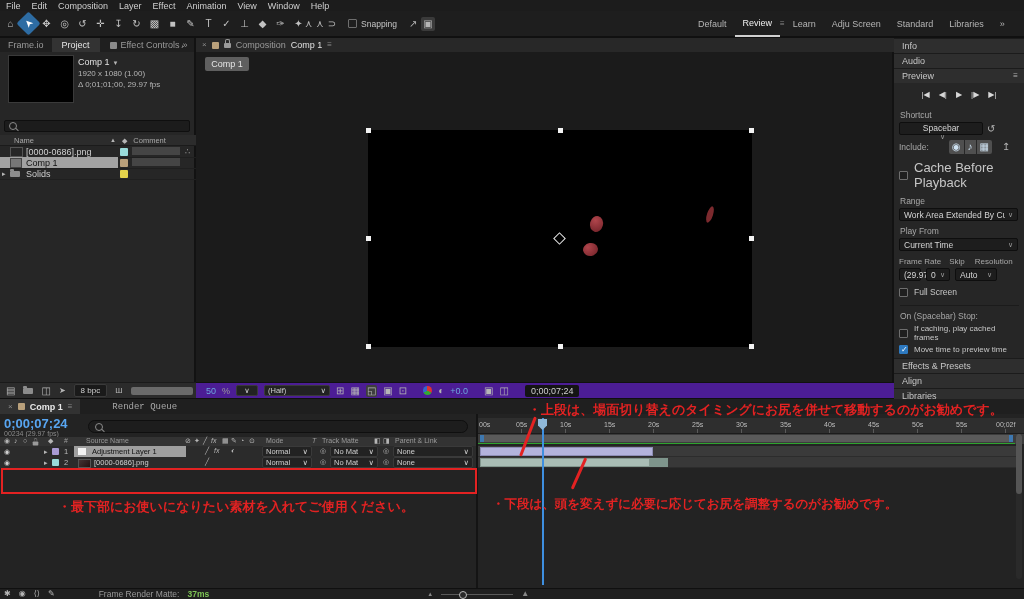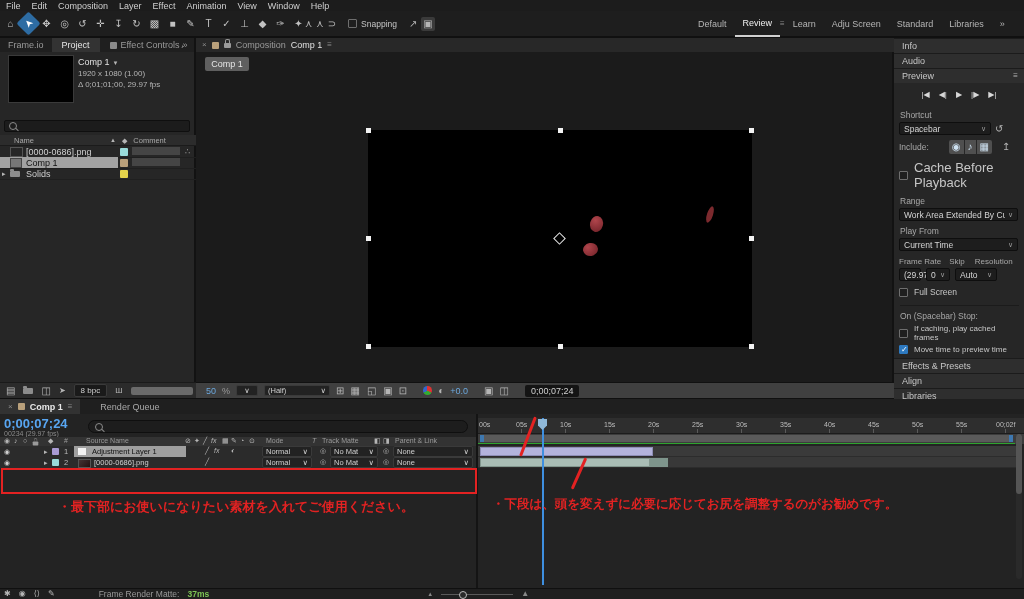--- a/index.html
+++ b/index.html
@@ -168,21 +168,21 @@
 
   <div class="hdl" style="left:170px;top:90px;"></div>
   <div class="hdl" style="left:362px;top:90px;"></div>
   <div class="hdl" style="left:553px;top:90px;"></div>
   <div class="hdl" style="left:170px;top:198px;"></div>
   <div class="hdl" style="left:553px;top:198px;"></div>
   <div class="hdl" style="left:170px;top:306px;"></div>
   <div class="hdl" style="left:362px;top:306px;"></div>
   <div class="hdl" style="left:553px;top:306px;"></div>
 
-  <div class="ab f" style="left:0;top:344px;width:698px;height:16px;background:#404040;border-top:1px solid #111;gap:6px;padding-left:10px;box-sizing:border-box;">
+  <div class="ab f" style="left:0;top:344px;width:698px;height:16px;background:#4c1d95;border-top:1px solid #111;gap:6px;padding-left:10px;box-sizing:border-box;">
     <span style="color:#6ba7dd;">50</span>
     <span style="color:#9a9a9a;">%</span>
     <span class="cell" style="width:14px;justify-content:center;">
         <span class="chev">∨</span>
       </span>
     <span class="cell" style="width:58px;">
         <span>(Half)</span>
         <span class="chev">∨</span>
       </span>
     <span class="ic">⊞</span>
@@ -209,21 +209,21 @@
   <div class="f" style="justify-content:center;gap:9px;height:22px;color:#d8d8d8;font-size:8px;">
     <span>|◀</span>
     <span>◀|</span>
     <span>▶</span>
     <span>|▶</span>
     <span>▶|</span>
   </div>
   <div style="padding:2px 5px 0 5px;">
     <div style="color:#a8a8a8;font-size:8.5px;margin:3px 0 2px 1px;">Shortcut</div>
     <div class="f" style="gap:4px;">
-      <span class="dd" style="width:92px;">
+      <span class="dd" style="width:84px;flex-direction:column;">
           <span>Spacebar</span>
           <span class="chev">∨</span>
         </span>
       <span class="ic">↺</span>
     </div>
     <div class="f" style="margin-top:5px;gap:4px;">
       <span style="color:#a8a8a8;font-size:8.5px;">Include:</span>
       <span class="f" style="margin-left:16px;gap:1px;">
         <span class="ic" style="background:#4f4f4f;padding:2px 3px;border-radius:2px 0 0 2px;color:#cfe2f2;">◉</span>
         <span class="ic" style="background:#4f4f4f;padding:2px 3px;color:#cfe2f2;">♪</span>
@@ -289,21 +289,21 @@
 
 <div class="ab" id="timeline" style="left:0;top:399px;width:1024px;height:189px;background:#232323;">
 
   <div class="ab f" style="left:0;top:0;width:1024px;height:15px;background:#1f1f1f;">
     <span class="f" style="background:#323232;height:100%;padding:0 8px;gap:5px;">
       <span class="ic" style="font-size:8px;color:#8a8a8a;">×</span>
       <span class="chip" style="background:#b9a07b;width:7px;height:7px;"></span>
       <span style="color:#e8e8e8;font-weight:bold;">Comp 1</span>
       <span class="ic" style="font-size:8px;color:#8a8a8a;">≡</span>
     </span>
-    <span style="color:#a8a8a8;margin-left:20px;">Render Queue</span>
+    <span style="color:#a8a8a8;margin-left:32px;font-family:Liberation Mono, monospace;">Render Queue</span>
   </div>
 
   <div class="ab" style="left:4px;top:17px;font-size:13px;font-weight:bold;color:#58a6f2;">0;00;07;24</div>
   <div class="ab" style="left:4px;top:31px;font-size:7px;color:#8a8a8a;">00234 (29.97 fps)</div>
   <div class="ab f" style="left:88px;top:21px;width:380px;height:13px;background:#1d1d1d;border:1px solid #0f0f0f;border-radius:7px;padding-left:6px;box-sizing:border-box;gap:3px;">
     <span class="mag"></span>
   </div>
 
   <div class="ab" style="left:0;top:38px;width:477px;height:9px;background:#333;font-size:7px;color:#9a9a9a;">
     <span class="ab ic" style="left:4px;font-size:7px;">◉</span>
@@ -416,20 +416,21 @@
   <div class="ab" style="left:542px;top:19px;width:1.5px;height:167px;background:#3e8fe0;z-index:30;"></div>
   <div class="ab" style="left:538px;top:20px;width:9px;height:11px;background:#8fb8d8;clip-path:polygon(0 0,100% 0,100% 60%,50% 100%,0 60%);z-index:31;"></div>
 
   <div class="redline" style="left:507px;top:36px;width:42px;transform:rotate(-69deg);"></div>
   <div class="redline" style="left:562px;top:73px;width:34px;transform:rotate(-66deg);"></div>
 
   <div class="ab" style="left:1016px;top:35px;width:6px;height:145px;background:#2a2a2a;border-radius:3px;">
     <div style="width:6px;height:60px;background:#555;border-radius:3px;"></div>
   </div>
 
+  <div class="annot" style="left:528px;top:2px;font-size:13px;">・上段は、場面切り替えのタイミングにお尻を併せて移動するのがお勧めです。</div>
   <div class="annot" style="left:492px;top:97px;font-size:12.5px;">・下段は、頭を変えずに必要に応じてお尻を調整するのがお勧めです。</div>
   <div class="annot" style="left:58px;top:99px;font-size:13px;">・最下部にお使いになりたい素材を入れてご使用ください。</div>
 </div>
 
 <div class="ab f" id="statusbar" style="left:0;top:588px;width:1024px;height:11px;background:#1f1f1f;border-top:1px solid #101010;box-sizing:border-box;gap:8px;padding-left:4px;">
   <span class="ic" style="font-size:8px;">✱</span>
   <span class="ic" style="font-size:8px;">◉</span>
   <span class="ic" style="font-size:8px;">⟨⟩</span>
   <span class="ic" style="font-size:8px;">✎</span>
   <span style="margin-left:36px;font-size:8.5px;color:#9a9a9a;">Frame Render Matte:</span>

